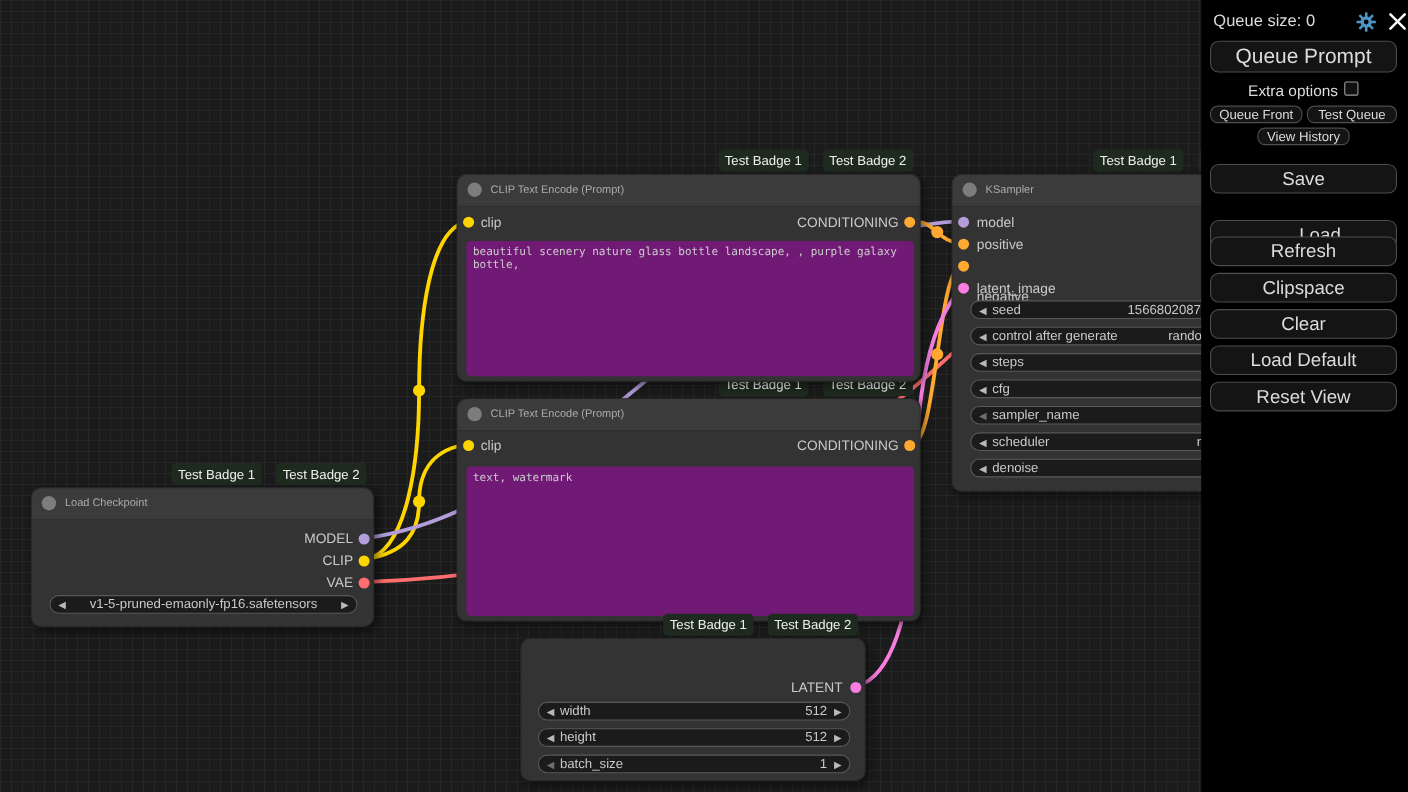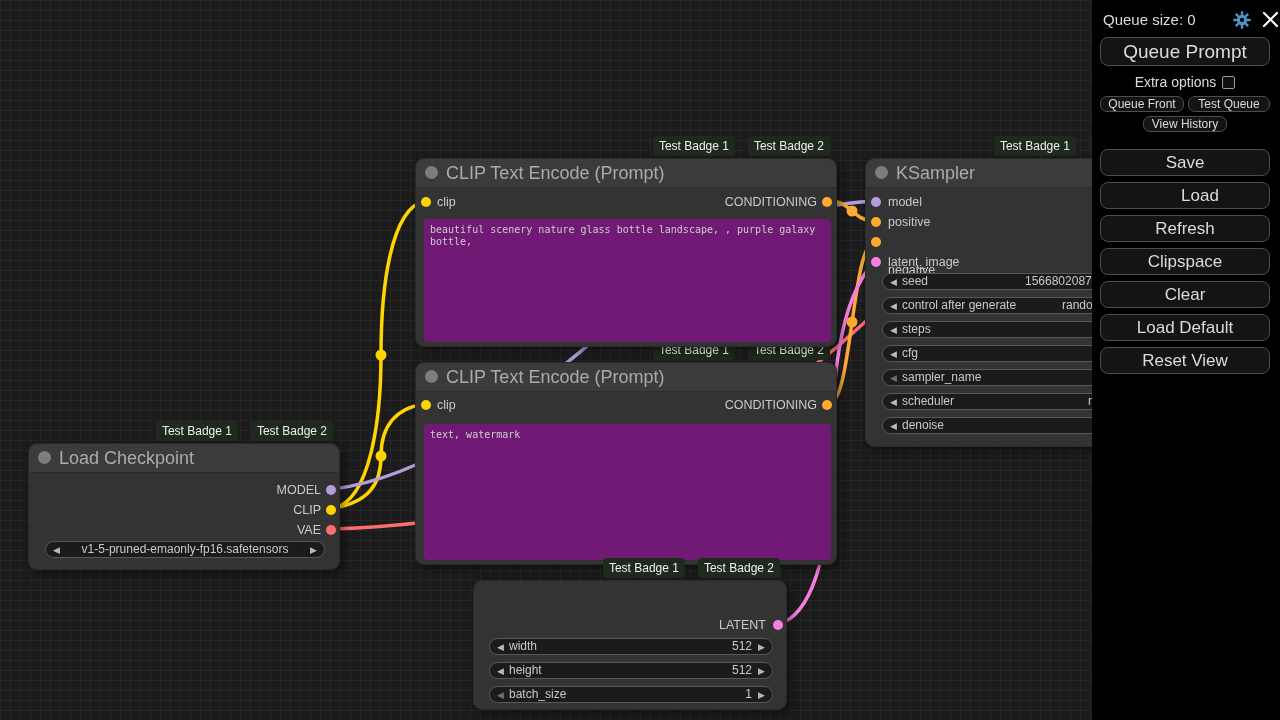--- a/index.html
+++ b/index.html
@@ -7,21 +7,21 @@
     font-family:"Liberation Sans",sans-serif;
     background-color:#1b1b1b;
     background-image:
       linear-gradient(rgba(255,255,255,0.042) 1px, transparent 1px),
       linear-gradient(90deg, rgba(255,255,255,0.042) 1px, transparent 1px);
     background-size:10px 10px;}
   #wires{position:absolute;left:0;top:0;z-index:1;}
   .node{position:absolute;background:#333333;border:1px solid #2a2a2a;border-radius:9px;
         box-shadow:3px 3px 9px rgba(0,0,0,0.5);box-sizing:border-box;}
   .ntitle{position:relative;height:28px;background:#3b3b3b;border-radius:9px 9px 0 0;
-        border-bottom:1px solid #2c2c2c;color:#ababab;font-size:18px;line-height:28px;
+        border-bottom:1px solid #2c2c2c;color:#ababab;font-size:10px;line-height:28px;
         padding-left:30px;white-space:nowrap;overflow:hidden;}
   .tdot{position:absolute;left:9px;top:7px;width:13px;height:13px;border-radius:50%;background:#7d7d7d;}
   .slotdot{position:absolute;width:10px;height:10px;border-radius:50%;}
   .slotlabel{position:absolute;font-size:12.5px;color:#c9c9c9;line-height:16px;white-space:nowrap;}
   .out{text-align:right;}
   .ta{position:absolute;background:#701a75;border-radius:4px;
       font-family:"DejaVu Sans Mono",monospace;font-size:10px;line-height:11.5px;color:#cccccc;
       padding:5px 6px;box-sizing:border-box;overflow:hidden;white-space:pre-wrap;word-break:break-word;}
   .wrow{position:absolute;height:17px;background:#1b1b1b;border:1px solid #585858;border-radius:9px;
         box-sizing:border-box;font-size:12px;color:#c9c9c9;line-height:15px;}
@@ -38,21 +38,21 @@
   .qrow{position:absolute;left:8px;top:8px;width:172px;height:24px;}
   .qsize{position:absolute;left:3px;top:3px;font-size:15px;color:#dcdcdc;}
   .gear{position:absolute;left:132px;top:2px;width:20px;height:20px;cursor:pointer;}
   .closex{position:absolute;left:162px;top:3px;width:17px;height:17px;cursor:pointer;}
   .btn{position:absolute;left:8px;width:170px;background:#141414;border:1px solid #4d4d4d;
        border-radius:8px;color:#dcdcdc;text-align:center;box-sizing:border-box;cursor:pointer;}
   .btn.big{height:27px;font-size:17px;line-height:25px;}
   .btn.sm{height:16px;font-size:12px;line-height:14px;border-radius:7px;}
   #queuePrompt{top:37px;height:29px;font-size:19px;line-height:27px;}
   .extrarow{position:absolute;left:8px;top:74px;width:170px;height:16px;display:flex;
-            align-items:center;justify-content:center;gap:6px;color:#dcdcdc;font-size:14px;}
+            justify-content:center;gap:6px;color:#dcdcdc;font-size:14px;}
   .chk{width:11px;height:11px;background:#101010;border:1px solid #9a9a9a;border-radius:2px;}
 </style>
 </head>
 <body>
 
 <div id="stage">
 
   <svg id="wires" width="1280" height="720">
     <path d="M334,508 C370,500 381,420 381,355 C381,290 390,208 425,201" fill="none" stroke-width="3.5" stroke="#ffd500"></path>
     <path d="M334,508 C368,502 381,485 381,456 C381,427 395,408 425,404" fill="none" stroke-width="3.5" stroke="#ffd500"></path>
@@ -229,21 +229,21 @@
     </div>
     <div class="btn big" id="queuePrompt">Queue Prompt</div>
     <div class="extrarow">
       <span>Extra options</span>
       <span class="chk"></span>
     </div>
     <div class="btn sm" style="top:96px;left:8px;width:84px;">Queue Front</div>
     <div class="btn sm" style="top:96px;left:96px;width:82px;">Test Queue</div>
     <div class="btn sm" style="top:116px;left:51px;width:84px;">View History</div>
     <div class="btn big" style="top:149px;">Save</div>
-    <div class="btn big" style="top:182px;padding-left:30px;">Load</div>
+    <div class="btn big" style="top:200px;padding-left:30px;">Load</div>
     <div class="btn big" style="top:215px;">Refresh</div>
     <div class="btn big" style="top:248px;">Clipspace</div>
     <div class="btn big" style="top:281px;">Clear</div>
     <div class="btn big" style="top:314px;">Load Default</div>
     <div class="btn big" style="top:347px;">Reset View</div>
   </div>
 
 </div>
 
 </body></html>

